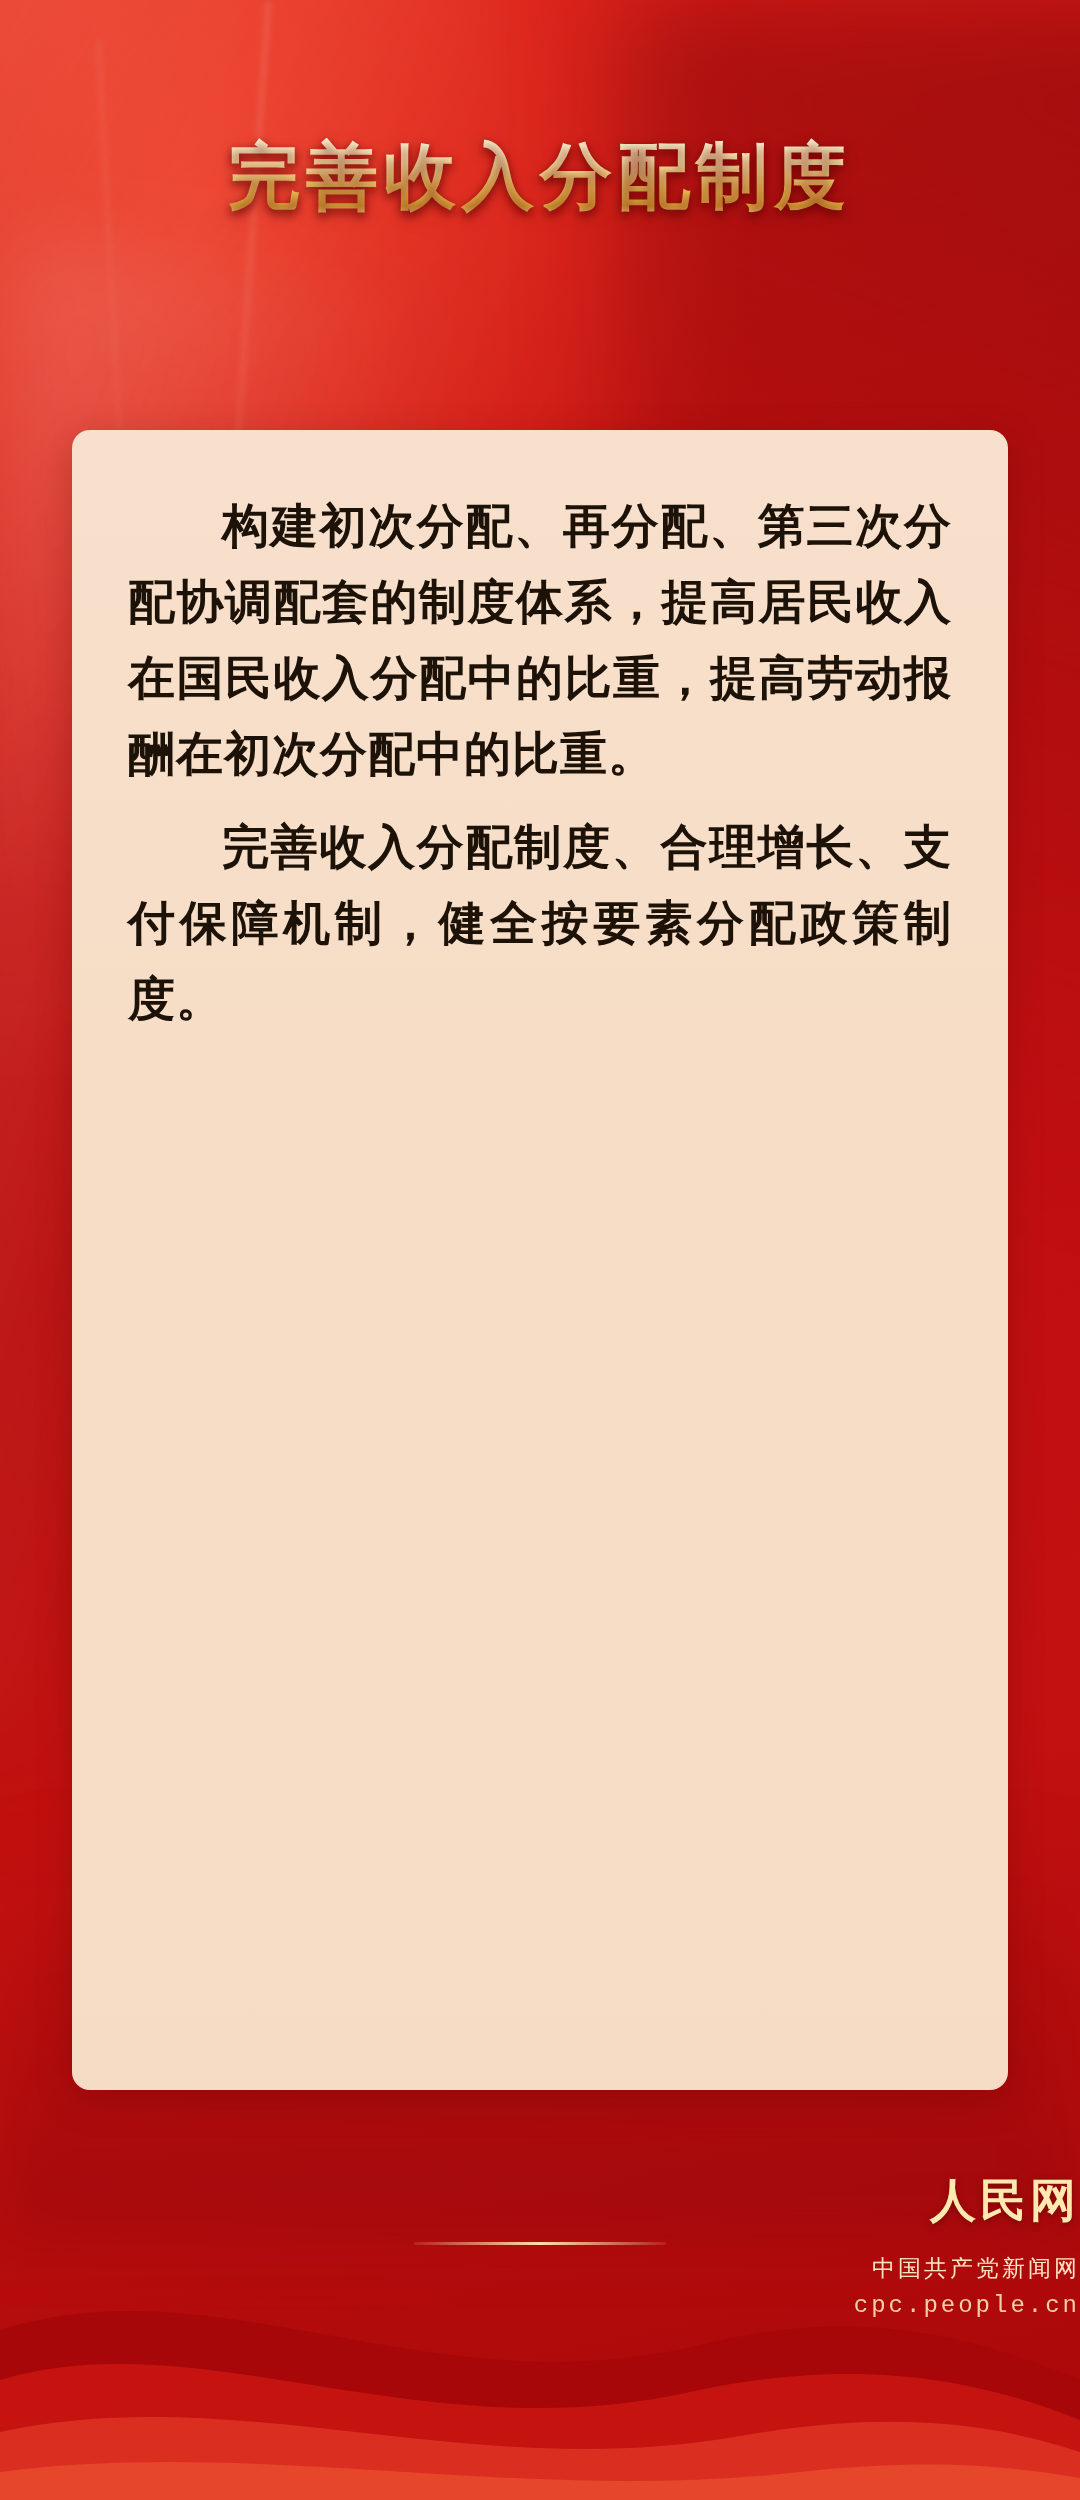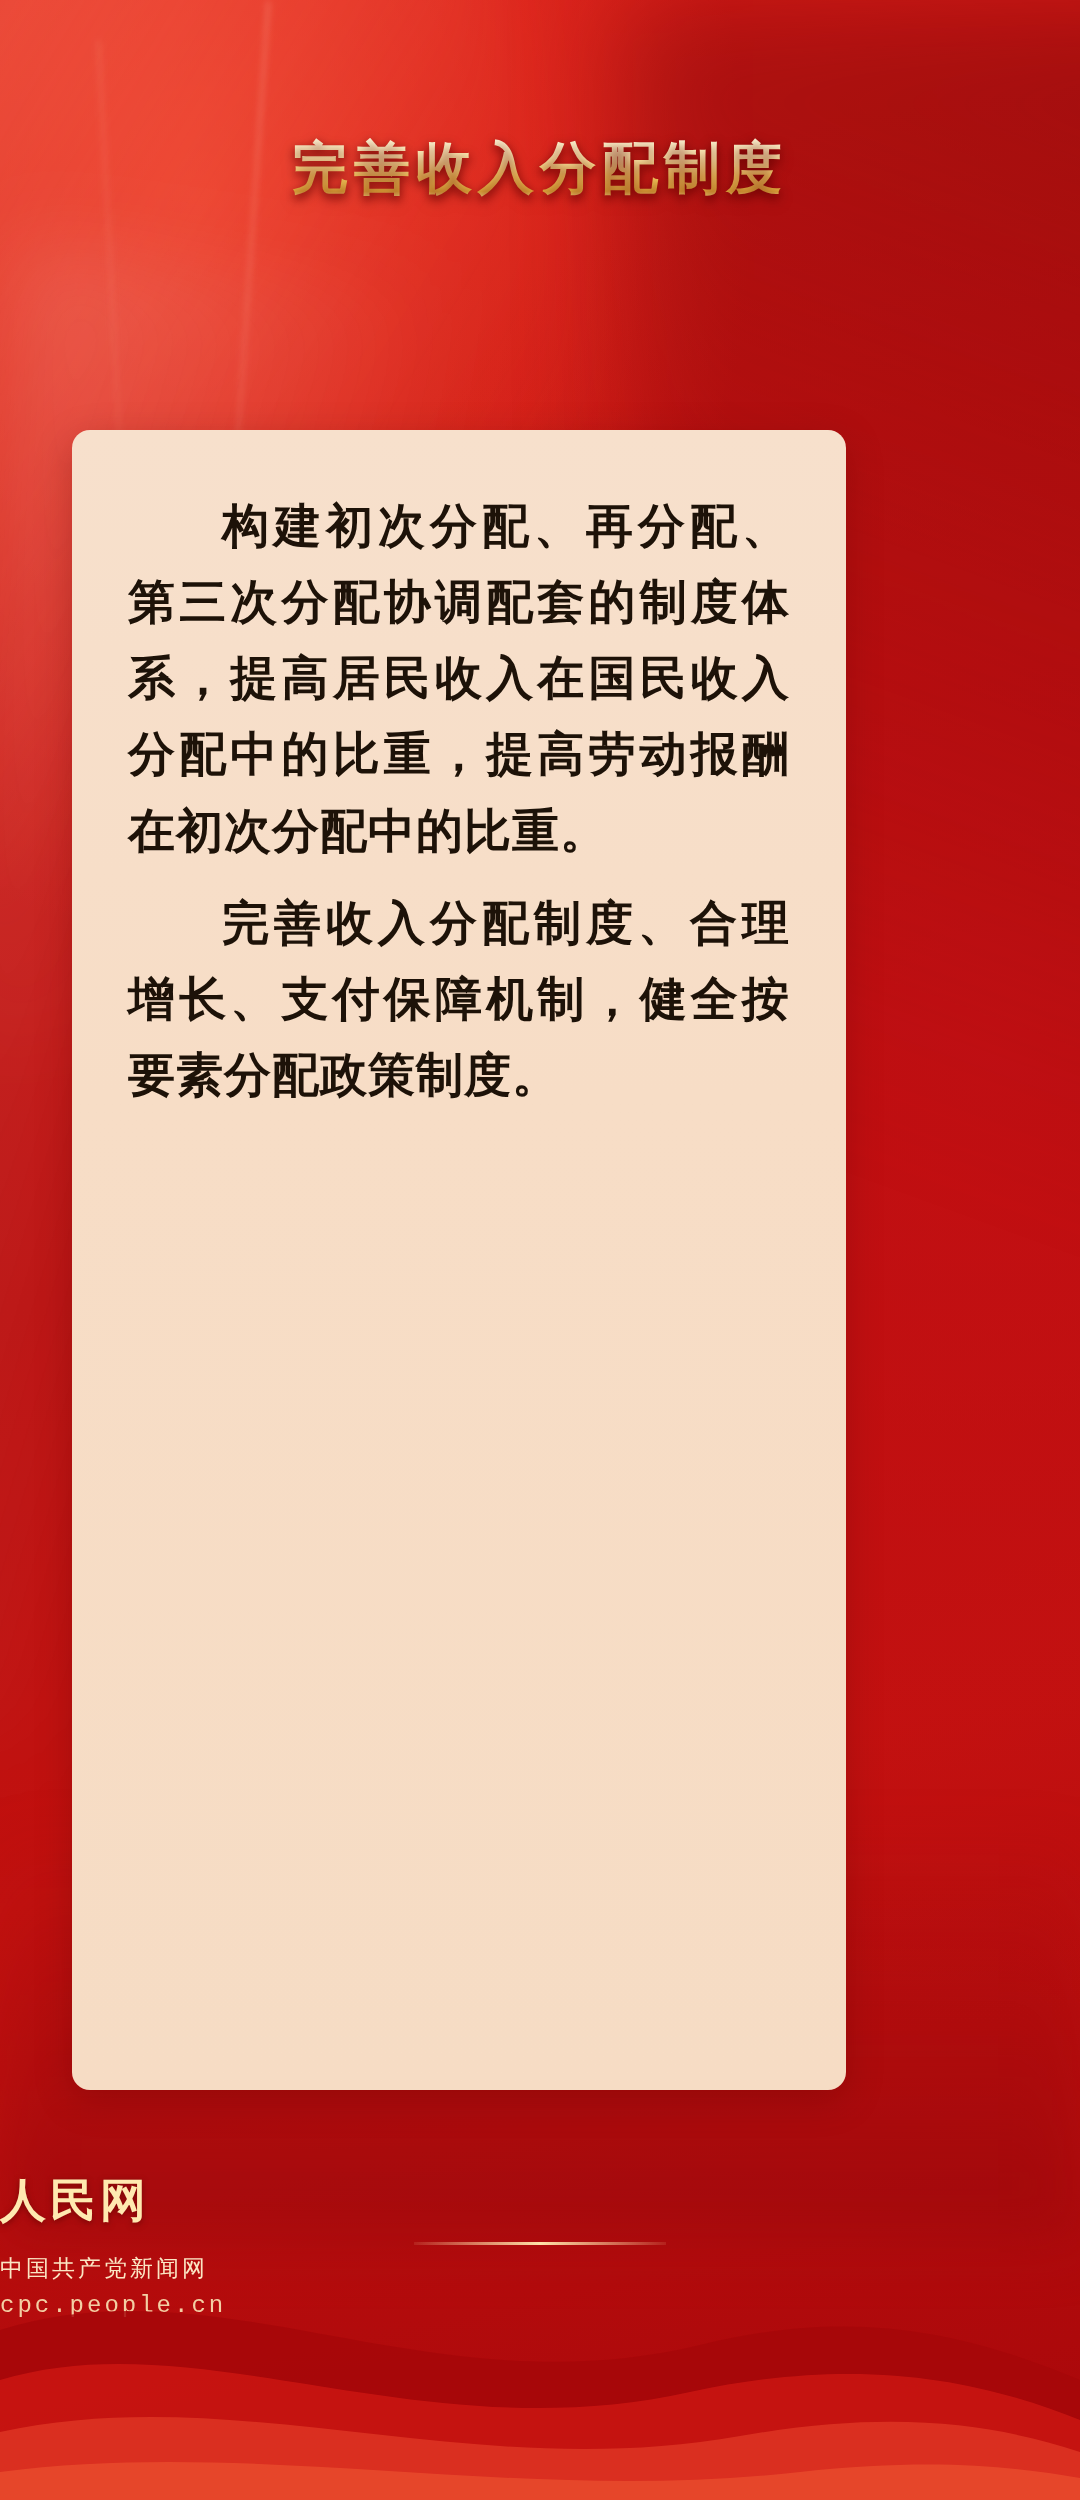--- a/index.html
+++ b/index.html
@@ -72,38 +72,38 @@
     position: absolute;
     top: 138px;
     left: 0;
     width: 1080px;
     text-align: center;
   }
   .title {
     display: inline-block;
     font-family: "Liberation Serif", "DejaVu Serif", serif;
     font-weight: bold;
-    font-size: 56px;
+    font-size: 72px;
     letter-spacing: 6px;
     line-height: 1.1;
     background: linear-gradient(180deg, #fff6d8 0%, #ffe9a8 34%, #f3c85f 62%, #e0a93a 86%, #f7dd94 100%);
     -webkit-background-clip: text;
     background-clip: text;
     color: transparent;
     -webkit-text-fill-color: transparent;
     text-shadow: 0 4px 10px rgba(90,0,0,0.45);
     filter: drop-shadow(0 3px 5px rgba(100,0,0,0.5));
   }
 
   
   .card {
     position: absolute;
     top: 430px;
     left: 72px;
-    width: 774px;
+    width: 936px;
     min-height: 1660px;
     background: linear-gradient(180deg, #f7e0cc 0%, #f7ddc6 40%, #f6dcc4 100%);
     border-radius: 18px;
     box-shadow: 0 10px 36px rgba(90,0,0,0.28);
     padding: 58px 56px 64px 56px;
     box-sizing: border-box;
   }
   .para {
     font-family: "Liberation Serif", "DejaVu Serif", serif;
     font-size: 47px;
@@ -116,21 +116,21 @@
     font-weight: bold;
   }
   .para:last-child { margin-bottom: 0; }
 
   
   .footer {
     position: absolute;
     left: 0;
     top: 2170px;
     width: 1080px;
-    text-align: left;
+    text-align: right;
   }
   .logo-main {
     font-family: "Liberation Serif", "DejaVu Serif", serif;
     font-weight: bold;
     font-size: 46px;
     letter-spacing: 4px;
     color: #ffe9b0;
     text-shadow: 0 2px 6px rgba(90,0,0,0.6);
   }
   .logo-rule {

